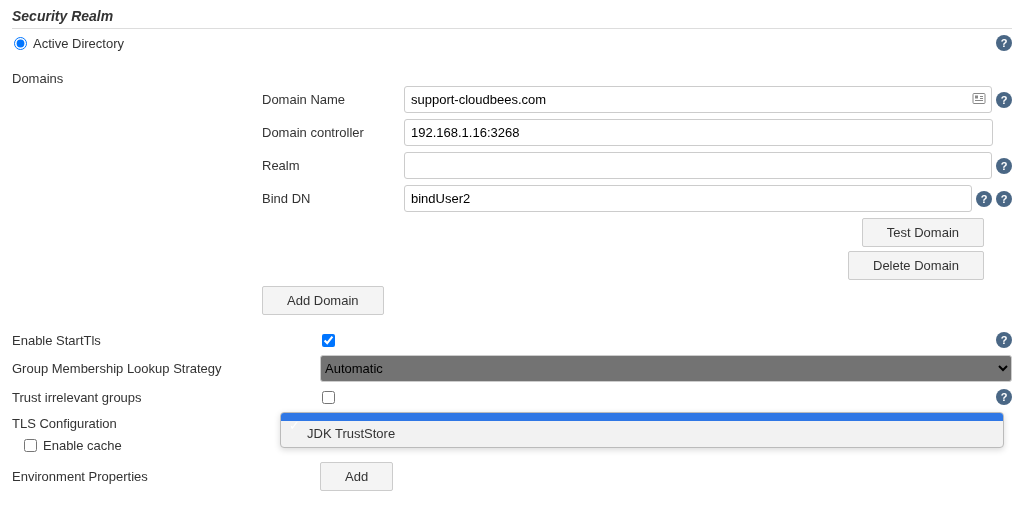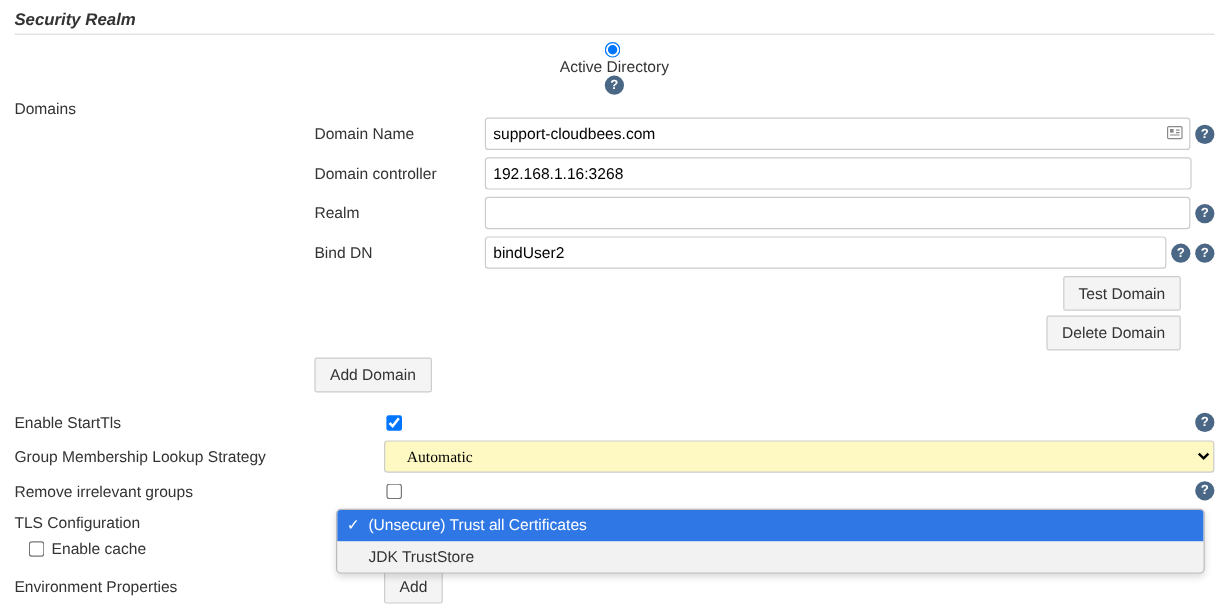--- a/index.html
+++ b/index.html
@@ -36,22 +36,21 @@
   }
   .input-col {
     flex: 1;
     display: flex;
     align-items: center;
     gap: 4px;
   }
   .radio-row {
     display: flex;
     align-items: center;
-    margin-bottom: 4px;
-    flex-direction: column;
+    margin-bottom: 20px;
   }
   input[type="radio"], input[type="checkbox"] {
     margin: 0 6px 0 2px;
     vertical-align: middle;
   }
   .help-icon {
     width: 16px; height: 16px;
     border-radius: 50%;
     background: #4a6785;
     color: #fff;
@@ -104,40 +103,40 @@
     right: 6px;
     top: 50%;
     transform: translateY(-50%);
     color: #888;
     font-size: 13px;
   }
   .btn {
     background: #f4f4f4;
     border: 1px solid #ccc;
     border-radius: 2px;
-    padding: 6px 12px;
+    padding: 6px 24px;
     font-size: 13px;
     cursor: pointer;
     color: #333;
   }
   .btn-row-right {
     display: flex;
     justify-content: flex-end;
     margin: 4px 0;
   }
   .btn-row-right .btn { margin-right: 28px; }
   .add-domain-row { margin-left: 250px; margin-top: 6px; margin-bottom: 14px; }
   select {
     width: 100%;
-    padding: 4px 14px;
+    padding: 4px 0;
     border: 1px solid #ccc;
     border-radius: 3px;
     font-size: 13px;
-    font-family: Liberation Serif, serif;
-    background: #fef9c3;
+    font-family: Liberation Sans, sans-serif;
+    background: #737373;
   }
   .select-wrap { flex: 1; position: relative; }
   .tls-dropdown {
     position: absolute;
     left: 268px;
     right: 8px;
     top: 0;
     background: #f2f2f2;
     border: 1px solid #bbb;
     border-radius: 4px;
@@ -257,21 +256,21 @@
   <div class="input-col">
     <div class="select-wrap">
       <select>
         <option>Automatic</option>
       </select>
     </div>
   </div>
 </div>
 
 <div class="row">
-  <div class="label-col">Remove irrelevant groups</div>
+  <div class="label-col">Trust irrelevant groups</div>
   <div class="input-col">
     <input type="checkbox" style="">
     <div class="spacer"></div>
     <span class="help-icon">?</span>
   </div>
 </div>
 
 <div class="tls-row-container">
   <div class="row" style="position:absolute;top:0;left:0;right:0;">
     <div class="label-col">TLS Configuration</div>
@@ -279,21 +278,20 @@
   </div>
   <div class="row" style="position:absolute;top:22px;left:0;">
     <div class="indent-checkbox" style="display:flex;align-items:center;">
       <input type="checkbox" style="">
       <span>Enable cache</span>
     </div>
   </div>
   <div class="tls-dropdown">
     <div class="tls-option selected">
       <span class="check">✓</span>
-      <span>(Unsecure) Trust all Certificates</span>
     </div>
     <div class="tls-option">
       <span>JDK TrustStore</span>
     </div>
   </div>
 </div>
 
 <div class="row" style="margin-top:2px;">
   <div class="label-col">Environment Properties</div>
   <div class="input-col">

